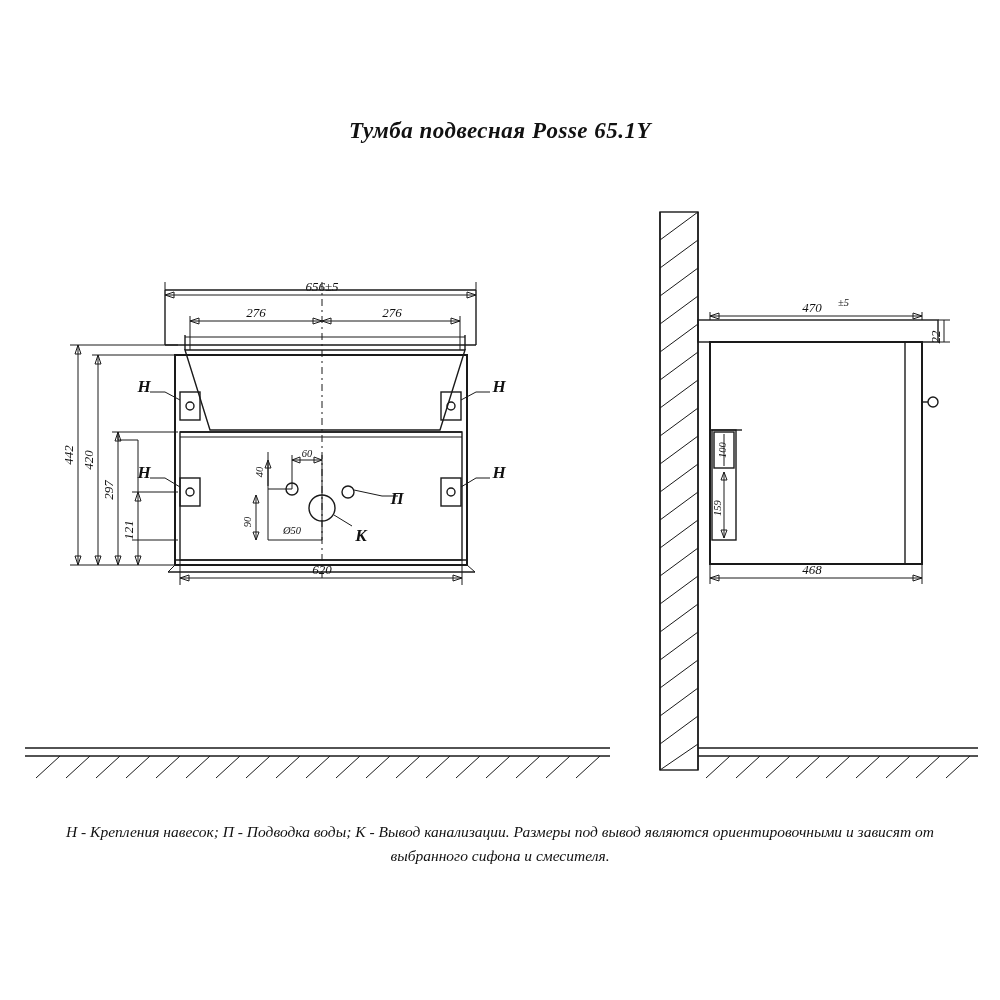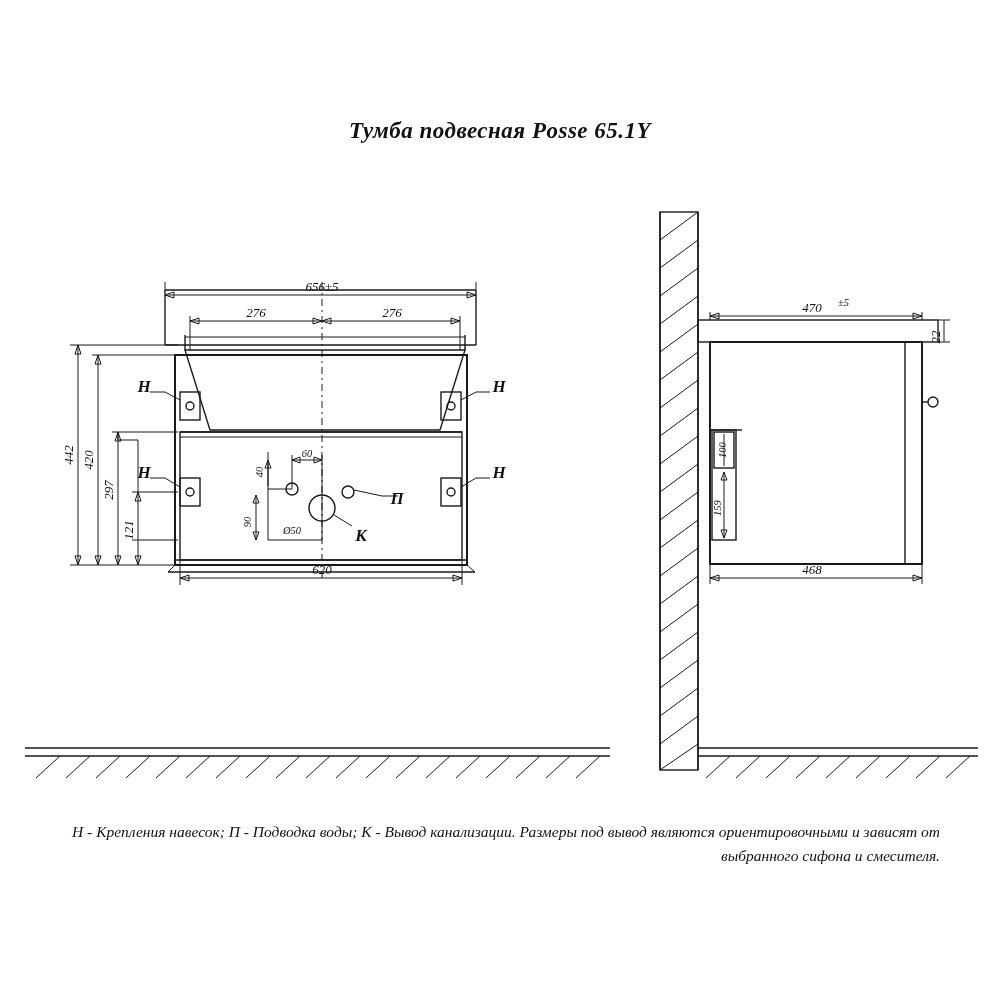--- a/index.html
+++ b/index.html
@@ -32,21 +32,21 @@
     font-weight: bold;
     font-size: 23px;
     letter-spacing: 0.5px;
     color: #111;
   }
   .note {
     position: absolute;
     left: 60px;
     top: 820px;
     width: 880px;
-    text-align: right;
+    text-align: center;
     font-family: "Liberation Serif", serif;
     font-style: italic;
     font-size: 15.5px;
     line-height: 1.55;
     color: #111;
   }
   svg { position: absolute; left: 0; top: 0; }
   .dimtxt {
     font-family: "Liberation Serif", serif;
     font-style: italic;

